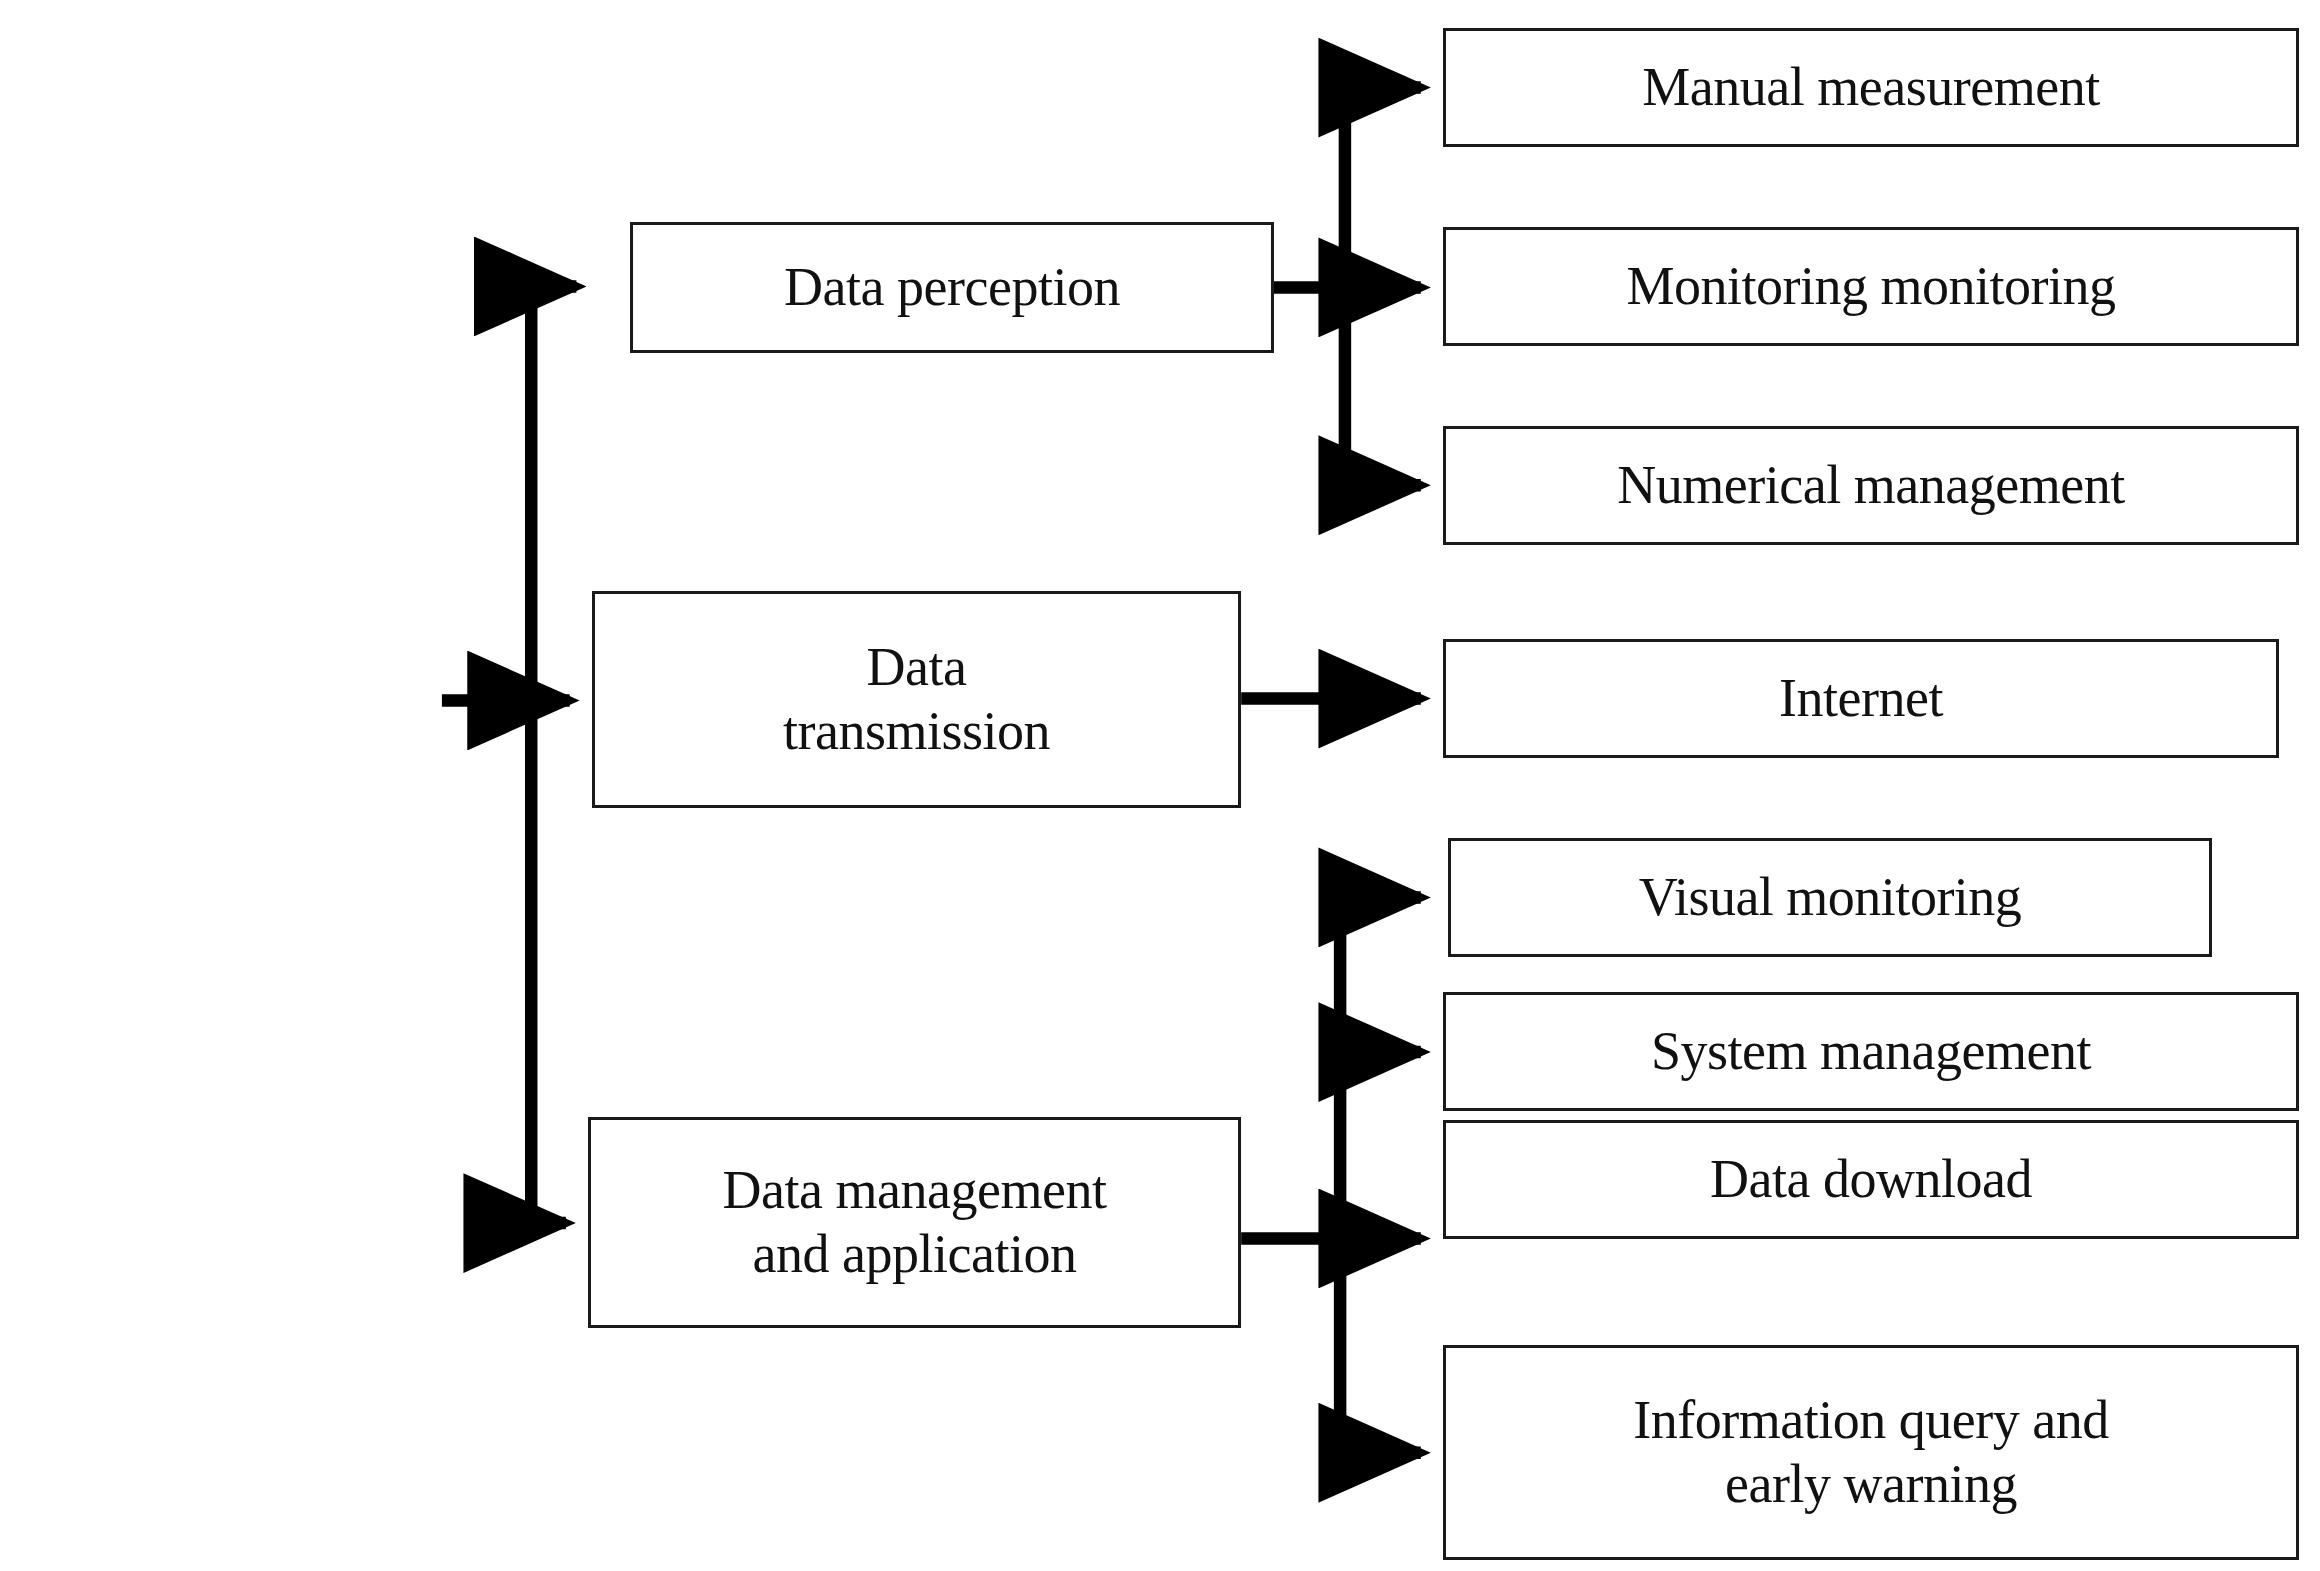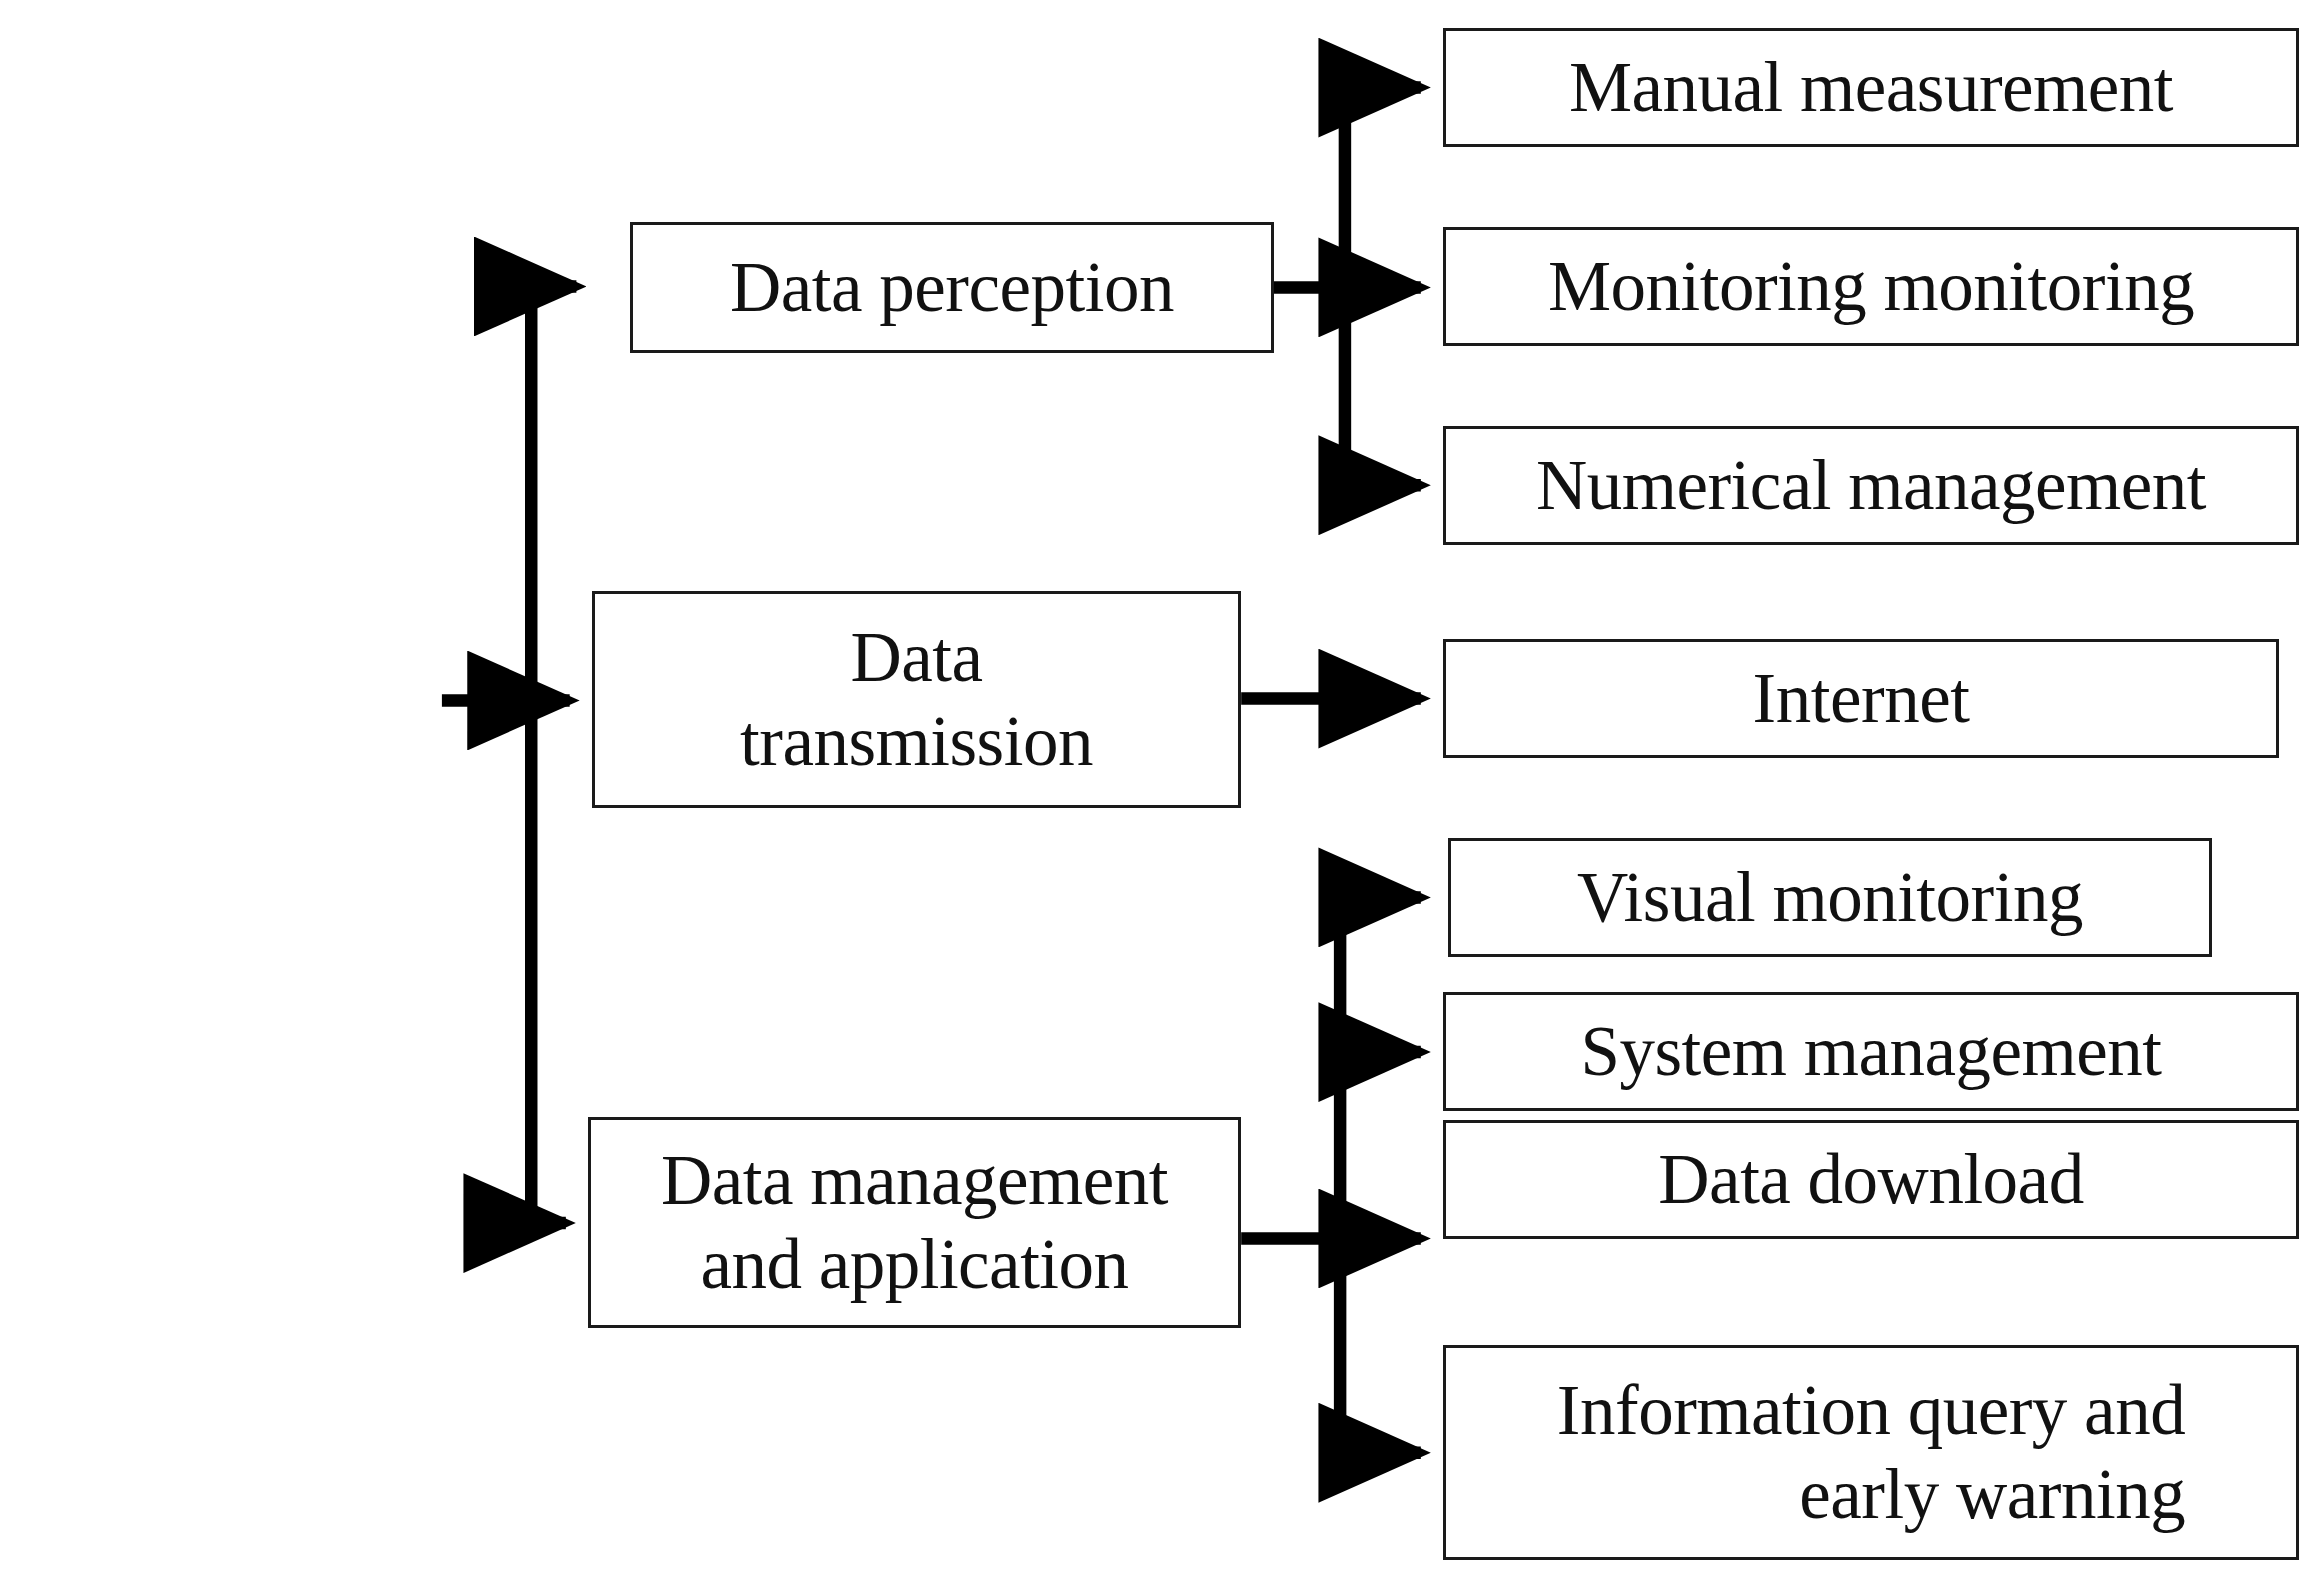--- a/index.html
+++ b/index.html
@@ -34,37 +34,37 @@
     align-items: center;
     justify-content: center;
     text-align: center;
     color: #111111;
     line-height: 1.18;
     padding: 0 9.6px;
   }
   .node-label {
     display: block;
     white-space: pre-line;
-    font-size: 71px;
+    font-size: 54px;
     letter-spacing: -0.5px;
   }
   
   #node-root        { left: 13.4px;   top: 591px;  width: 428px;  height: 219px; }
   #node-perception  { left: 599px;  top: 222px;  width: 644px;  height: 131px; margin-left: 31px; }
   #node-transmission{ left: 592px;  top: 591px;  width: 649px;  height: 217px; }
   #node-management  { left: 588px;  top: 1117px; width: 653px;  height: 211px; }
 
   #node-manual      { left: 1443px; top: 28px;   width: 856px;  height: 119px; }
   #node-instrument  { left: 1443px; top: 227px;  width: 856px;  height: 119px; }
   #node-numerical   { left: 1443px; top: 426px;  width: 856px;  height: 119px; }
   #node-internet    { left: 1443px; top: 639px;  width: 836px;  height: 119px; }
   #node-visual      { left: 1448px; top: 838px;  width: 764px;  height: 119px; }
   #node-sysmgmt     { left: 1443px; top: 992px; width: 856px;  height: 119px; }
   #node-download    { left: 1443px; top: 1120px; width: 856px;  height: 119px; }
-  #node-infoquery   { left: 1443px; top: 1345px; width: 856px;  height: 215px; text-align: right; }
+  #node-infoquery   { left: 1443px; top: 1345px; width: 856px;  height: 215px; }
 </style>
 </head>
 <body>
 
 <div id="diagram-root">
 
   <svg id="connectors" viewBox="0 0 2415 1636">
     <defs>
       <marker id="arrowhead" markerWidth="9" markerHeight="8" refX="8.2" refY="4" orient="auto" markerUnits="strokeWidth">
         <path d="M0,0 L9,4 L0,8 Z" fill="#000000"></path>

